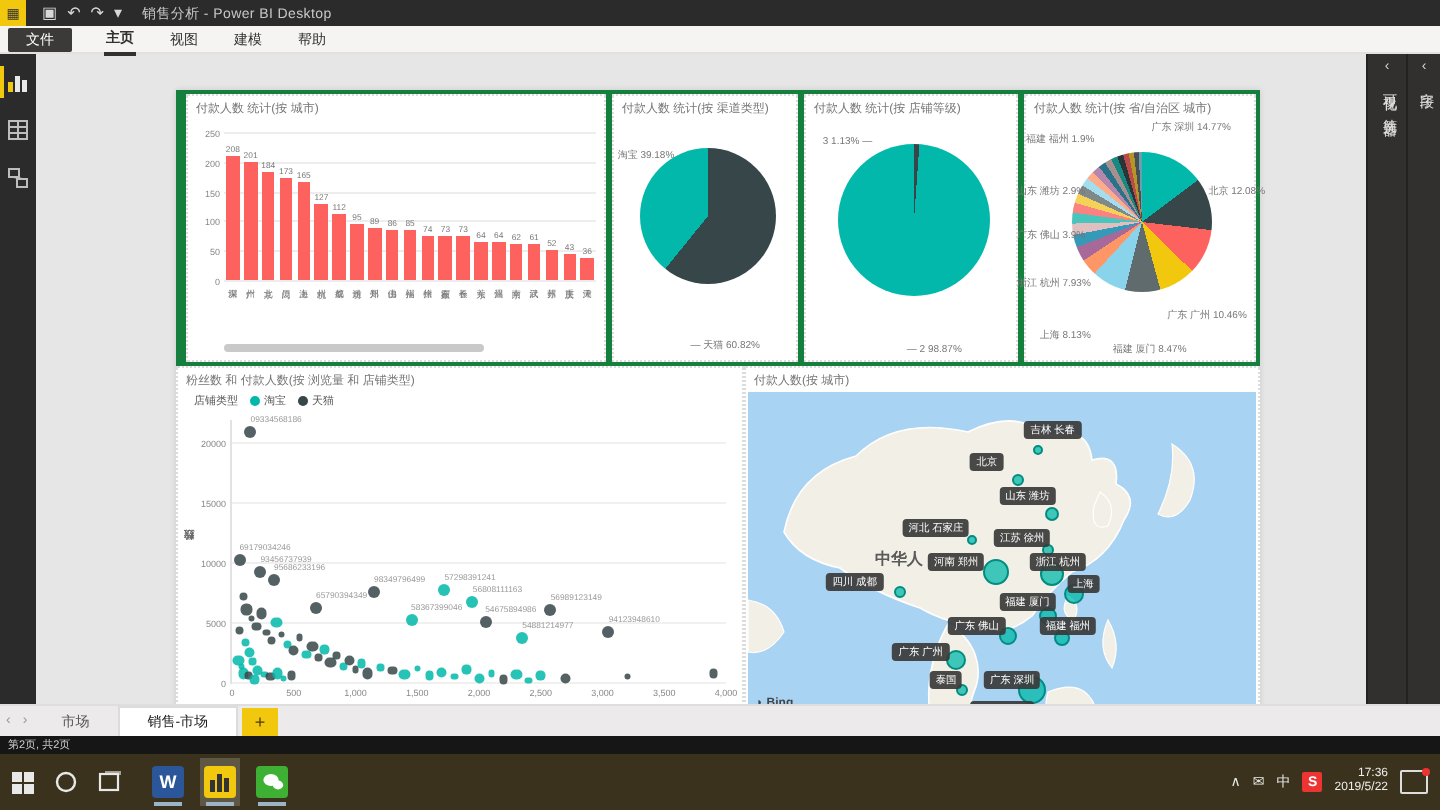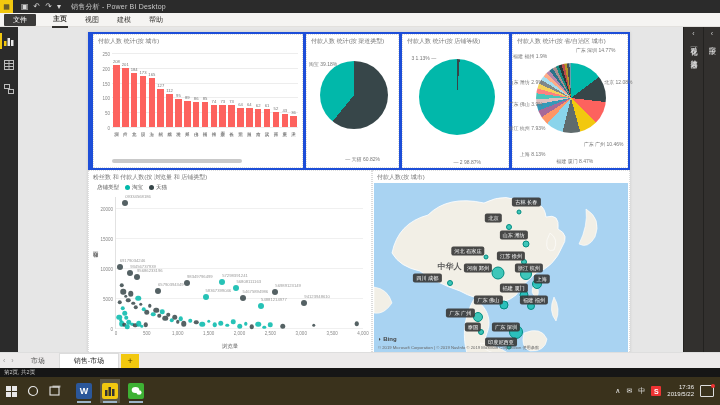--- a/index.html
+++ b/index.html
@@ -18,21 +18,21 @@
   .file-btn { background:#3b3a39; color:#fff; font-size:7px; padding:1px 9px; margin-left:4px; border-radius:1px; }
   .menu-item { font-size:7px; color:#33312e; margin-left:16px; padding:2px 1px; }
   .menu-item.active { border-bottom:2px solid #33312e; font-weight:bold; }
 
   
   .main { position:absolute; left:0; top:27px; width:720px; height:325px; }
   .leftbar { position:absolute; left:0; top:0; width:18px; height:325px; background:#2b2b2b; z-index:5; }
   .lb-item { width:18px; height:20px; display:flex; align-items:center; justify-content:center; position:relative; margin-top:4px; }
   .lb-item.active::before { content:""; position:absolute; left:0; top:2px; width:2px; height:16px; background:#F2C80F; }
   .canvas { position:absolute; left:18px; top:0; width:702px; height:325px; background:#e6e6e6; }
-  .page { position:absolute; left:70px; top:5px; width:542px; height:322px; background:#1d4ed8; box-shadow:0 0 3px rgba(0,0,0,.12); }
+  .page { position:absolute; left:70px; top:18px; width:542px; height:322px; background:#15803d; box-shadow:0 0 3px rgba(0,0,0,.12); }
   .vscroll { position:absolute; right:24px; top:2px; width:3px; height:318px; background:#dcdcdc; border-radius:2px; }
 
   
   .side-panel { position:absolute; top:0; height:325px; background:#32302e; color:#e8e8e8; display:flex; flex-direction:column; align-items:center; padding-top:3px; z-index:6; }
   .side-panel .chev { font-size:7px; color:#cfcfcf; margin-bottom:4px; }
   .vtext { writing-mode:vertical-rl; font-size:7px; letter-spacing:1px; color:#e0e0e0; margin-bottom:10px; }
   .panel-a { right:17px; width:20px; border-left:1px solid #232220; }
   .panel-b { right:0; width:17px; border-left:1px solid #232220; }
 
   

